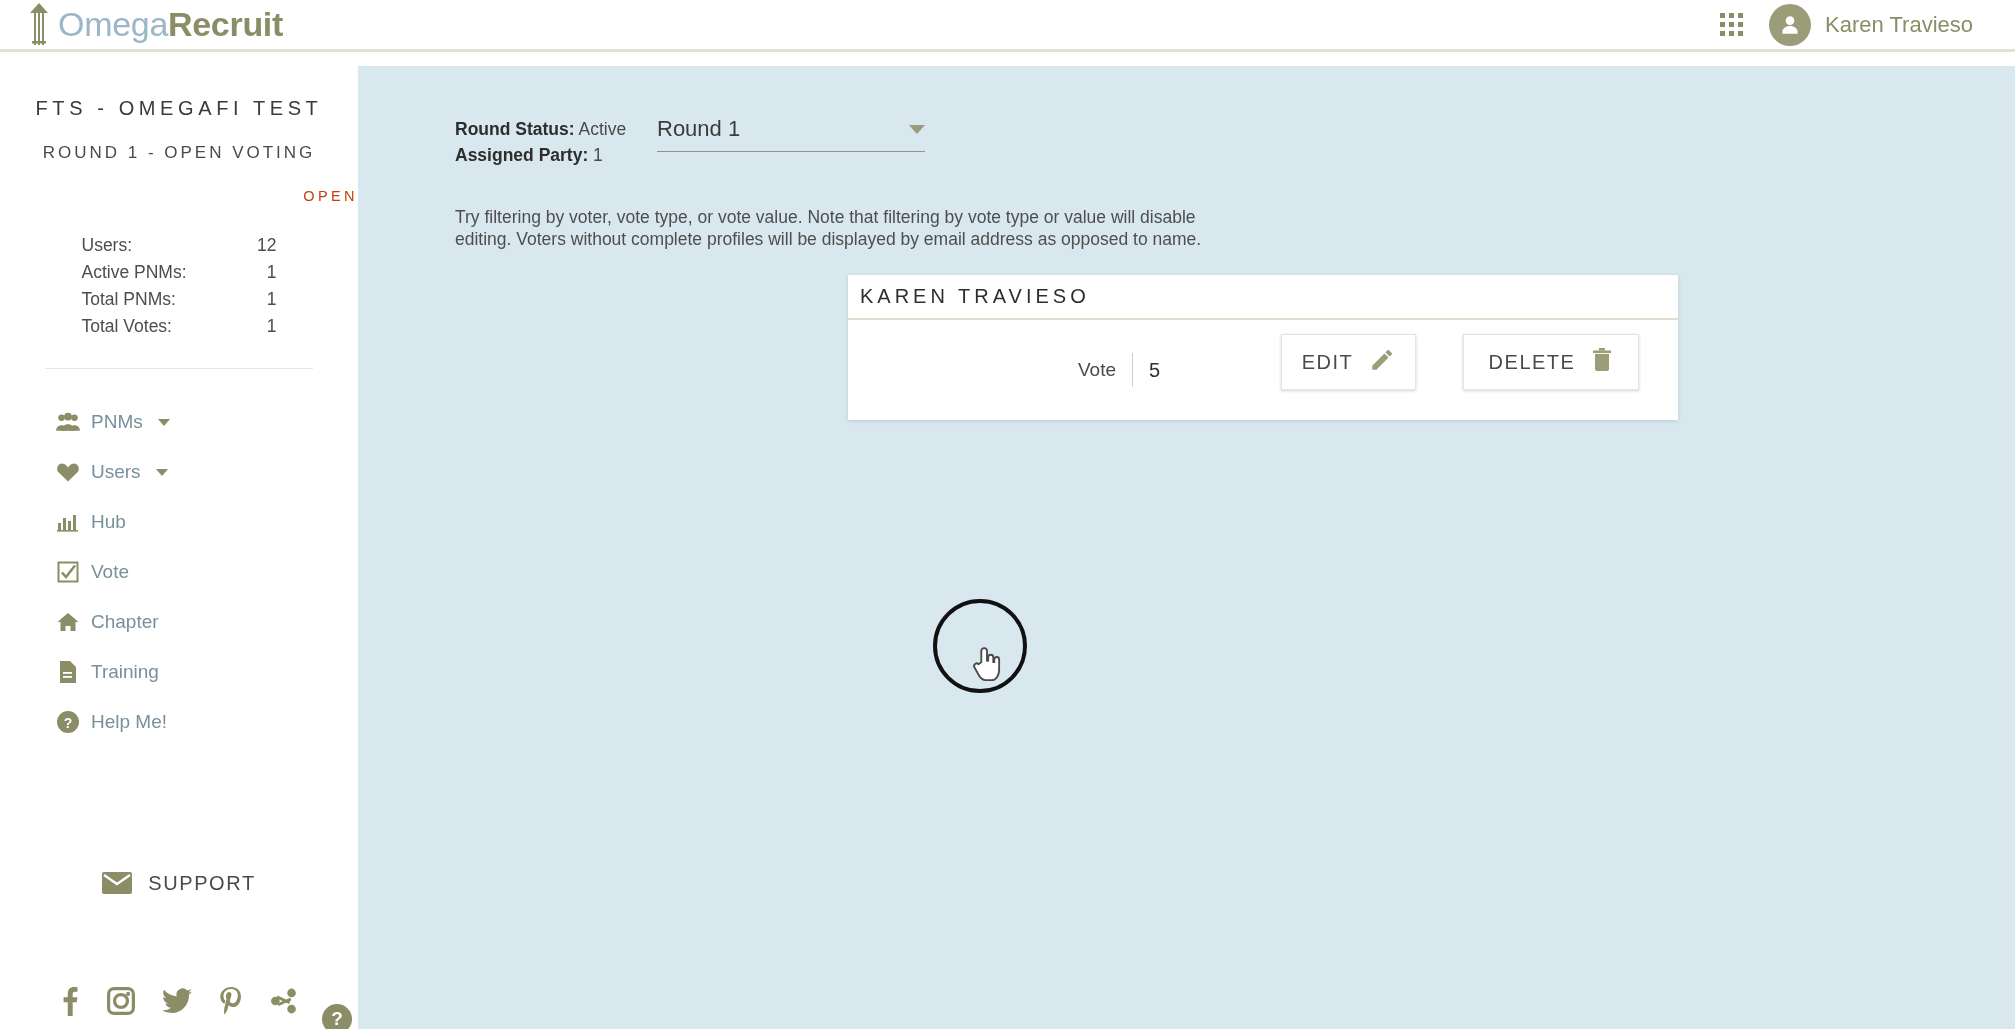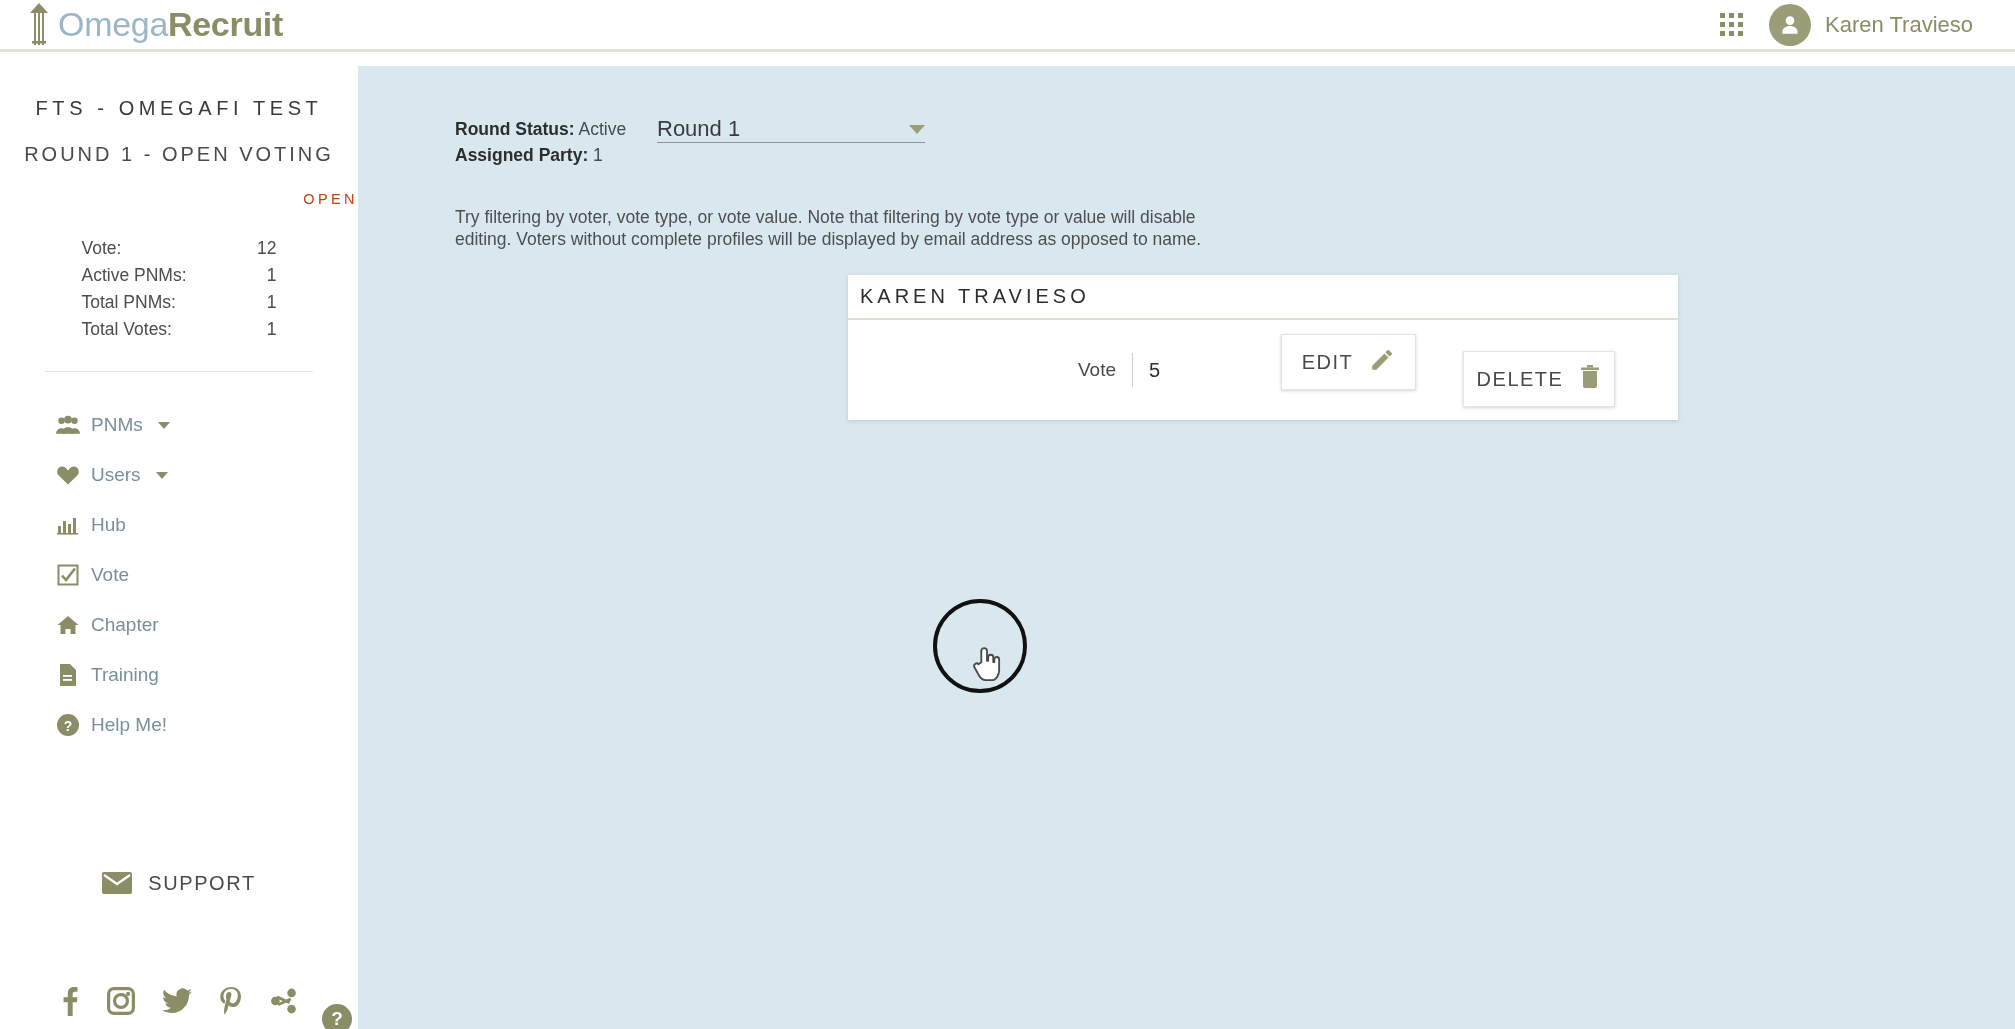--- a/index.html
+++ b/index.html
@@ -39,21 +39,21 @@
   .sidebar {
     position: absolute; left: 0; top: 66px; width: 358px; height: 963px;
     background: #ffffff; z-index: 4;
   }
   .sb-title {
     text-align: center; margin-top: 31px;
     font-size: 20px; letter-spacing: 4.6px; color: #3a3a3a; font-weight: 400;
   }
   .sb-sub {
     text-align: center; margin-top: 23px;
-    font-size: 20px; letter-spacing: 3px; color: #4a4a4a;
+    font-size: 17px; letter-spacing: 3px; color: #4a4a4a;
   }
   .sb-status {
     text-align: right; margin-top: 25px;
     font-size: 14.5px; letter-spacing: 3.4px; color: #c2410c;
   }
   .stats { margin: 28px auto 0; width: 195px; }
   .stat-row { display: flex; justify-content: space-between; font-size: 17.5px; color: #4d4d4d; line-height: 27px; }
   .stat-val { min-width: 30px; text-align: right; }
   .sb-divider { width: 268px; height: 1px; background: #e6e6e6; margin: 28px auto 0; }
 
@@ -102,21 +102,21 @@
   .tab {
     font-size: 19.5px; color: #b6b79a; padding: 0 30px 17px 30px; cursor: pointer; white-space: nowrap;
   }
   .tab.active { color: #a2a487; border-bottom: 4px solid #9a9d78; margin-bottom: -3px; }
 
   .round-row { display: flex; align-items: flex-start; margin: 50px 0 0 97px; }
   .round-info { font-size: 17.5px; color: #4a4a4a; line-height: 26px; width: 180px; }
   .round-info b { color: #2d2d2d; }
   .round-select {
     margin-left: 22px; width: 268px; border-bottom: 1px solid #8f9398;
-    display: flex; align-items: center; 
+    display: flex; align-items: center; padding-bottom: 9px;
   }
   .round-select-val { font-size: 22px; color: #3b3b3b; }
   .round-caret {
     margin-left: auto; width: 0; height: 0;
     border-left: 8px solid transparent; border-right: 8px solid transparent;
     border-top: 9px solid #9a9d78;
   }
 
   .hint {
     margin: 39px 0 0 97px; width: 790px;
@@ -149,21 +149,21 @@
   .vote-value { font-size: 20px; color: #2e2e2e; }
 
   .btn {
     height: 56px; background: #fff; border: 1px solid #e4e4e4;
     box-shadow: 0 1px 3px rgba(0,0,0,0.17);
     display: flex; align-items: center; justify-content: center; gap: 16px;
     padding: 0 24px; cursor: pointer;
   }
   .btn-label { font-size: 20px; letter-spacing: 1.5px; color: #4a4a4a; }
   #edit-btn { position: absolute; left: 433px; top: 14px; width: 135px; }
-  #delete-btn { position: absolute; left: 615px; top: 14px; width: 152px; margin-top: 17px; }
+  #delete-btn { position: absolute; left: 615px; top: 14px; width: 176px; }
 
   .cursor-ring {
     position: absolute; left: 933px; top: 599px;
     width: 94px; height: 94px; border: 4px solid #111; border-radius: 50%;
     z-index: 20; pointer-events: none;
   }
   .cursor-hand { position: absolute; left: 971px; top: 645px; z-index: 21; pointer-events: none; }
 </style>
 </head>
 <body>
@@ -208,21 +208,21 @@
     </div>
   </div>
 
   <div class="sidebar">
     <div class="sb-title">FTS - OMEGAFI TEST</div>
     <div class="sb-sub">ROUND 1 - OPEN VOTING</div>
     <div class="sb-status">OPEN</div>
 
     <div class="stats">
       <div class="stat-row">
-        <span>Vote:</span>
+        <span>Users:</span>
         <span class="stat-val">12</span>
       </div>
       <div class="stat-row">
         <span>Active PNMs:</span>
         <span class="stat-val">1</span>
       </div>
       <div class="stat-row">
         <span>Total PNMs:</span>
         <span class="stat-val">1</span>
       </div>

